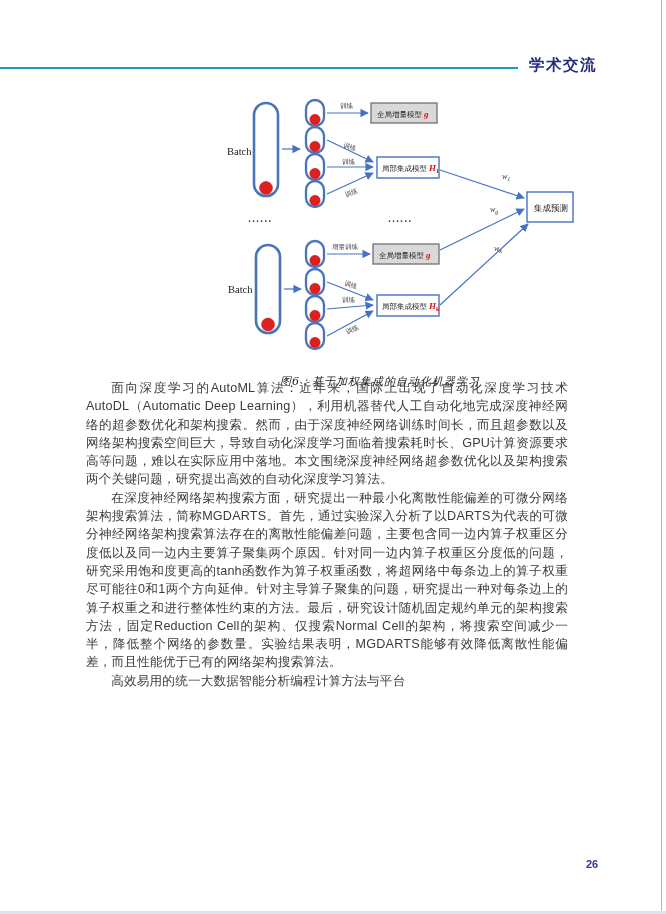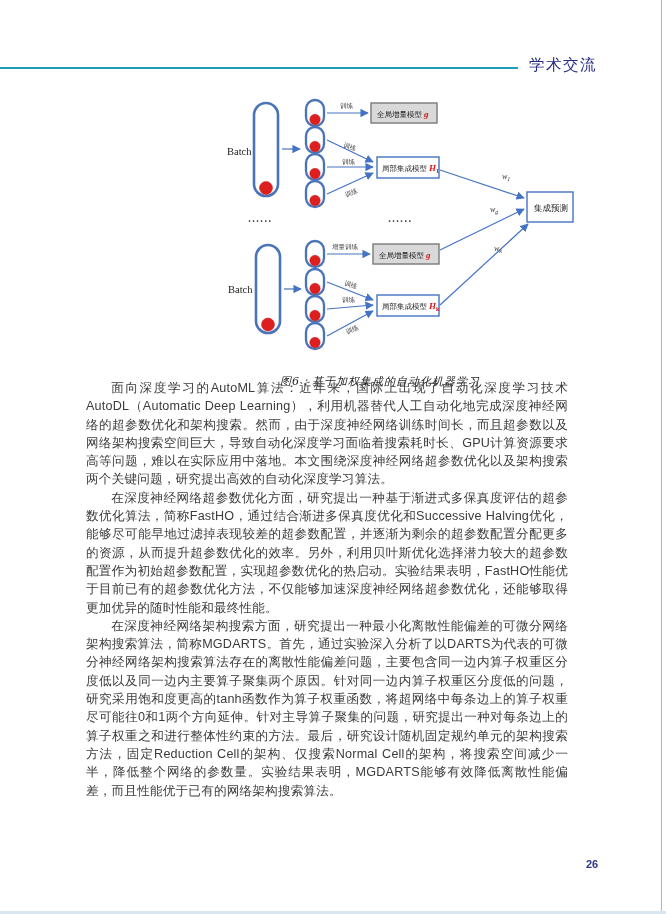--- a/index.html
+++ b/index.html
@@ -2,21 +2,21 @@
 <html><head>
 <meta charset="utf-8">
 <style>
   html,body{margin:0;padding:0;background:#ffffff;}
   .page{position:relative;width:666px;height:914px;background:#ffffff;overflow:hidden;
         font-family:"Liberation Sans","DejaVu Sans",sans-serif;}
   .right-edge{position:absolute;top:0;left:661px;width:1px;height:914px;background:#b5b5b5;}
   .bottom-strip{position:absolute;left:0;bottom:0;width:666px;height:3px;background:#d9e5f0;}
 
   .header-rule{position:absolute;left:0;top:67px;width:518px;height:2px;background:#1d9dba;}
-  .header-title{position:absolute;left:529px;top:55px;font-size:15.5px;font-weight:normal;
+  .header-title{position:absolute;left:529px;top:55px;font-size:15.5px;font-weight:bold;
         color:#272c81;letter-spacing:1.5px;}
 
   .figure-wrap{position:absolute;left:180px;top:93px;width:400px;height:262px;}
   .figure-caption{position:absolute;left:180px;top:374px;width:400px;text-align:center;
         font-family:"DejaVu Serif","Liberation Serif",serif;font-style:italic;
         font-size:11px;color:#222;letter-spacing:1px;}
 
   .bodytext{position:absolute;left:86px;top:379px;width:482px;font-size:12.6px;
         line-height:18.3px;color:#3b3b3b;text-align:justify;letter-spacing:0.2px;}
   .bodytext p{margin:0;text-indent:2em;}
@@ -126,21 +126,21 @@
 
       <rect class="bluebox" x="347" y="99" width="46" height="30"></rect>
       <text class="boxlabel" x="354" y="117.5" style="font-size:8.5px">集成预测</text>
     </svg>
   </div>
 
   <div class="figure-caption">图6：基于加权集成的自动化机器学习</div>
 
   <div class="bodytext">
     <p>面向深度学习的AutoML算法：近年来，国际上出现了自动化深度学习技术AutoDL（Automatic Deep Learning），利用机器替代人工自动化地完成深度神经网络的超参数优化和架构搜索。然而，由于深度神经网络训练时间长，而且超参数以及网络架构搜索空间巨大，导致自动化深度学习面临着搜索耗时长、GPU计算资源要求高等问题，难以在实际应用中落地。本文围绕深度神经网络超参数优化以及架构搜索两个关键问题，研究提出高效的自动化深度学习算法。</p>
-    <p>在深度神经网络超参数优化方面，研究提出一种基于渐进式多保真度评估的超参数优化算法，简称FastHO，通过结合渐进多保真度优化和Successive Halving优化，能够尽可能早地过滤掉表现较差的超参数配置，并逐渐为剩余的超参数配置分配更多的资源，从而提升超参数优化的效率。另外，利用贝叶斯优化选择潜力较大的超参数配置作为初始超参数配置，实现超参数优化的热启动。实验结果表明，FastHO性能优于目前已有的超参数优化方法，不仅能够加速深度神经网络超参数优化，还能够取得更加优异的随时性能和最终性能。</p>
     <p>在深度神经网络架构搜索方面，研究提出一种最小化离散性能偏差的可微分网络架构搜索算法，简称MGDARTS。首先，通过实验深入分析了以DARTS为代表的可微分神经网络架构搜索算法存在的离散性能偏差问题，主要包含同一边内算子权重区分度低以及同一边内主要算子聚集两个原因。针对同一边内算子权重区分度低的问题，研究采用饱和度更高的tanh函数作为算子权重函数，将超网络中每条边上的算子权重尽可能往0和1两个方向延伸。针对主导算子聚集的问题，研究提出一种对每条边上的算子权重之和进行整体性约束的方法。最后，研究设计随机固定规约单元的架构搜索方法，固定Reduction Cell的架构、仅搜索Normal Cell的架构，将搜索空间减少一半，降低整个网络的参数量。实验结果表明，MGDARTS能够有效降低离散性能偏差，而且性能优于已有的网络架构搜索算法。</p>
+    <p>高效易用的统一大数据智能分析编程计算方法与平台</p>
   </div>
 
   <div class="page-number">26</div>
 
   <div class="right-edge"></div>
   <div class="bottom-strip"></div>
 </div>
 
 </body></html>

